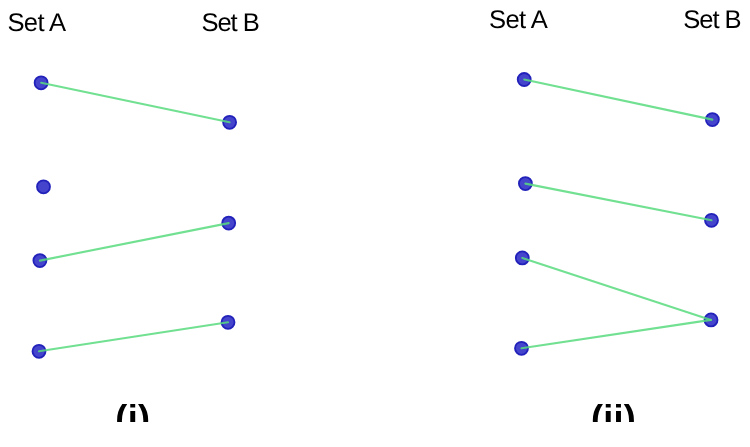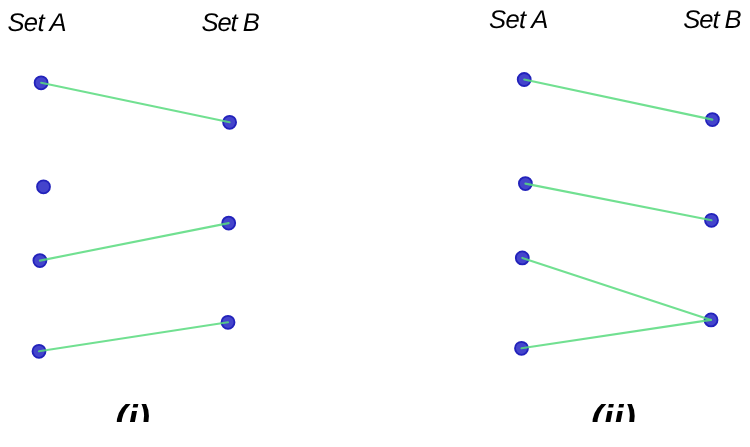--- a/index.html
+++ b/index.html
@@ -1,17 +1,17 @@
 <!DOCTYPE html>
 <html><head>
 <meta charset="utf-8">
 <style>
   html,body{margin:0;padding:0;background:#ffffff;}
   .wrap{position:relative;width:750px;height:422px;background:#ffffff;overflow:hidden;
-        font-family:"Liberation Sans", sans-serif;font-style:italic;}
+        font-family:"Liberation Sans", sans-serif;}
   svg{display:block;} svg text{text-rendering:geometricPrecision;-webkit-font-smoothing:antialiased;}
 </style>
 </head>
 <body>
 <div class="wrap">
 <svg style="will-change:transform" width="750" height="447" viewBox="0 0 750 447" xmlns="http://www.w3.org/2000/svg">
   <rect x="0" y="0" width="750" height="447" fill="#ffffff"></rect>
 
   <g fill="#4444cc" stroke="#2222bb" stroke-width="1.8">
     <circle cx="41.1" cy="82.8" r="6.5"></circle>

